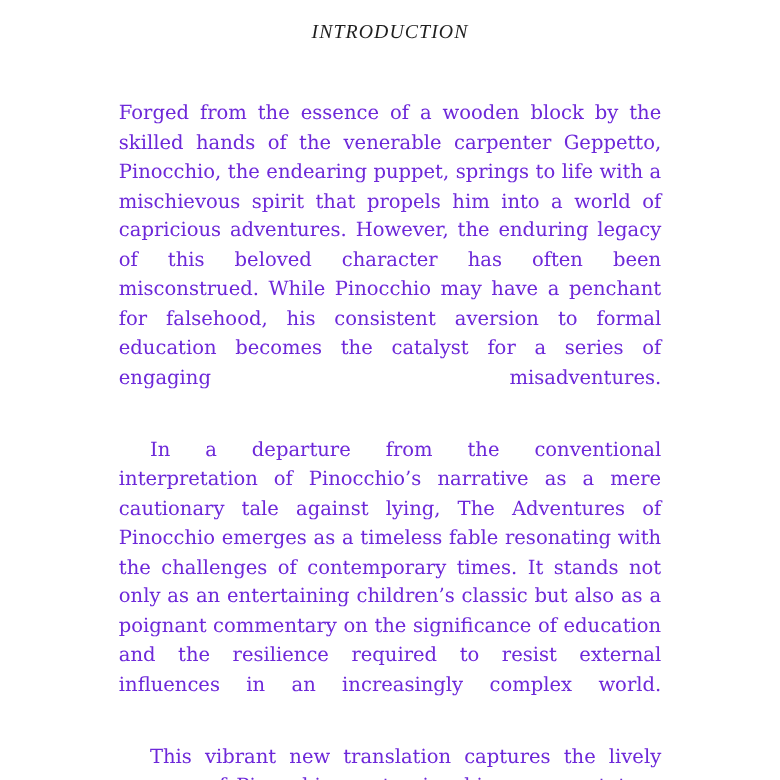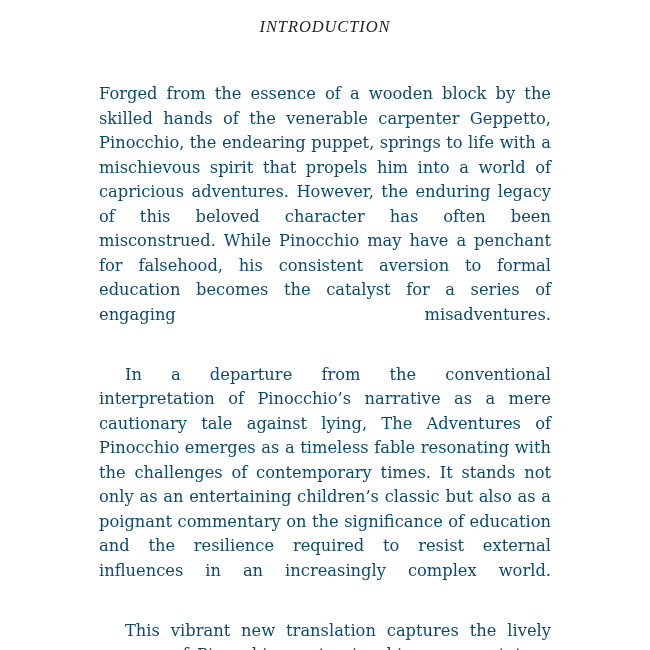--- a/index.html
+++ b/index.html
@@ -42,21 +42,21 @@
     left: 99px;
     width: 452px;
   }
 
   .para {
     margin: 0;
     text-align: justify;
     text-justify: inter-word;
     font-size: 16.3px;
     line-height: 24.5px;
-    color: #0c4a6e;
+    color: #6d28d9;
     hyphens: none;
     -webkit-hyphens: none;
     word-spacing: 0.1px;
   }
 
   .para + .para {
     margin-top: 11px;
   }
 
   .para.indent {

